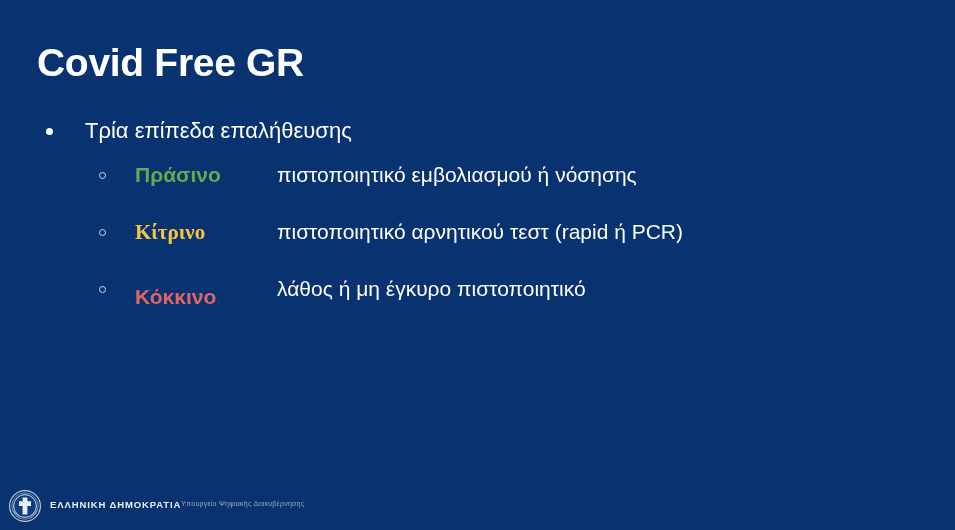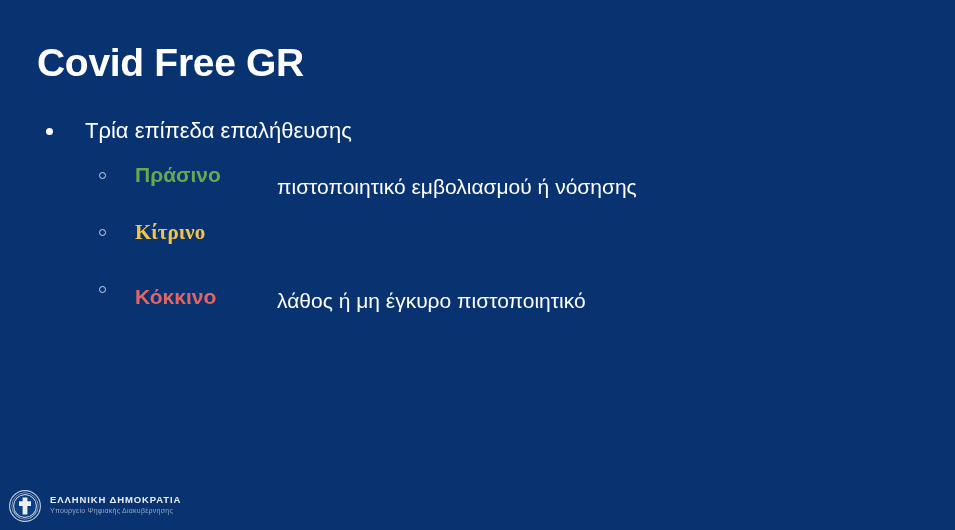--- a/index.html
+++ b/index.html
@@ -86,21 +86,21 @@
     left: 135px;
     top: 0;
     font-size: 21px;
     font-weight: bold;
     line-height: 30px;
     white-space: nowrap;
   }
   .level2 .descr {
     position: absolute;
     left: 277px;
-    top: 12px;
+    top: 0;
     font-size: 21px;
     color: #ffffff;
     line-height: 30px;
     white-space: nowrap;
   }
   .kw-green  { color: #6aa84f; }
   .kw-yellow { color: #f6c445; font-family: Liberation Serif, serif; }
   .kw-red    { color: #e06666; margin-top: 8px; }
 
   
@@ -113,21 +113,21 @@
     opacity: 0.92;
   }
   .emblem {
     width: 34px;
     height: 34px;
     flex: 0 0 34px;
     margin-right: 8px;
   }
   .footer-text {
     display: flex;
-    flex-direction: column;
+    flex-direction: row;
     justify-content: center;
     padding-bottom: 2px;
   }
   .footer-main {
     font-size: 9.5px;
     font-weight: bold;
     color: #ffffff;
     letter-spacing: 0.9px;
     line-height: 12px;
     white-space: nowrap;
@@ -157,20 +157,21 @@
 
     <div class="level2">
       <span class="bullet-ring"></span>
       <span class="keyword kw-green">Πράσινο</span>
       <span class="descr">πιστοποιητικό εμβολιασμού ή νόσησης</span>
     </div>
 
     <div class="level2">
       <span class="bullet-ring"></span>
       <span class="keyword kw-yellow">Κίτρινο</span>
+      <span class="descr">πιστοποιητικό αρνητικού τεστ (rapid ή PCR)</span>
     </div>
 
     <div class="level2">
       <span class="bullet-ring"></span>
       <span class="keyword kw-red">Κόκκινο</span>
       <span class="descr">λάθος ή μη έγκυρο πιστοποιητικό</span>
     </div>
 
   </div>
 

